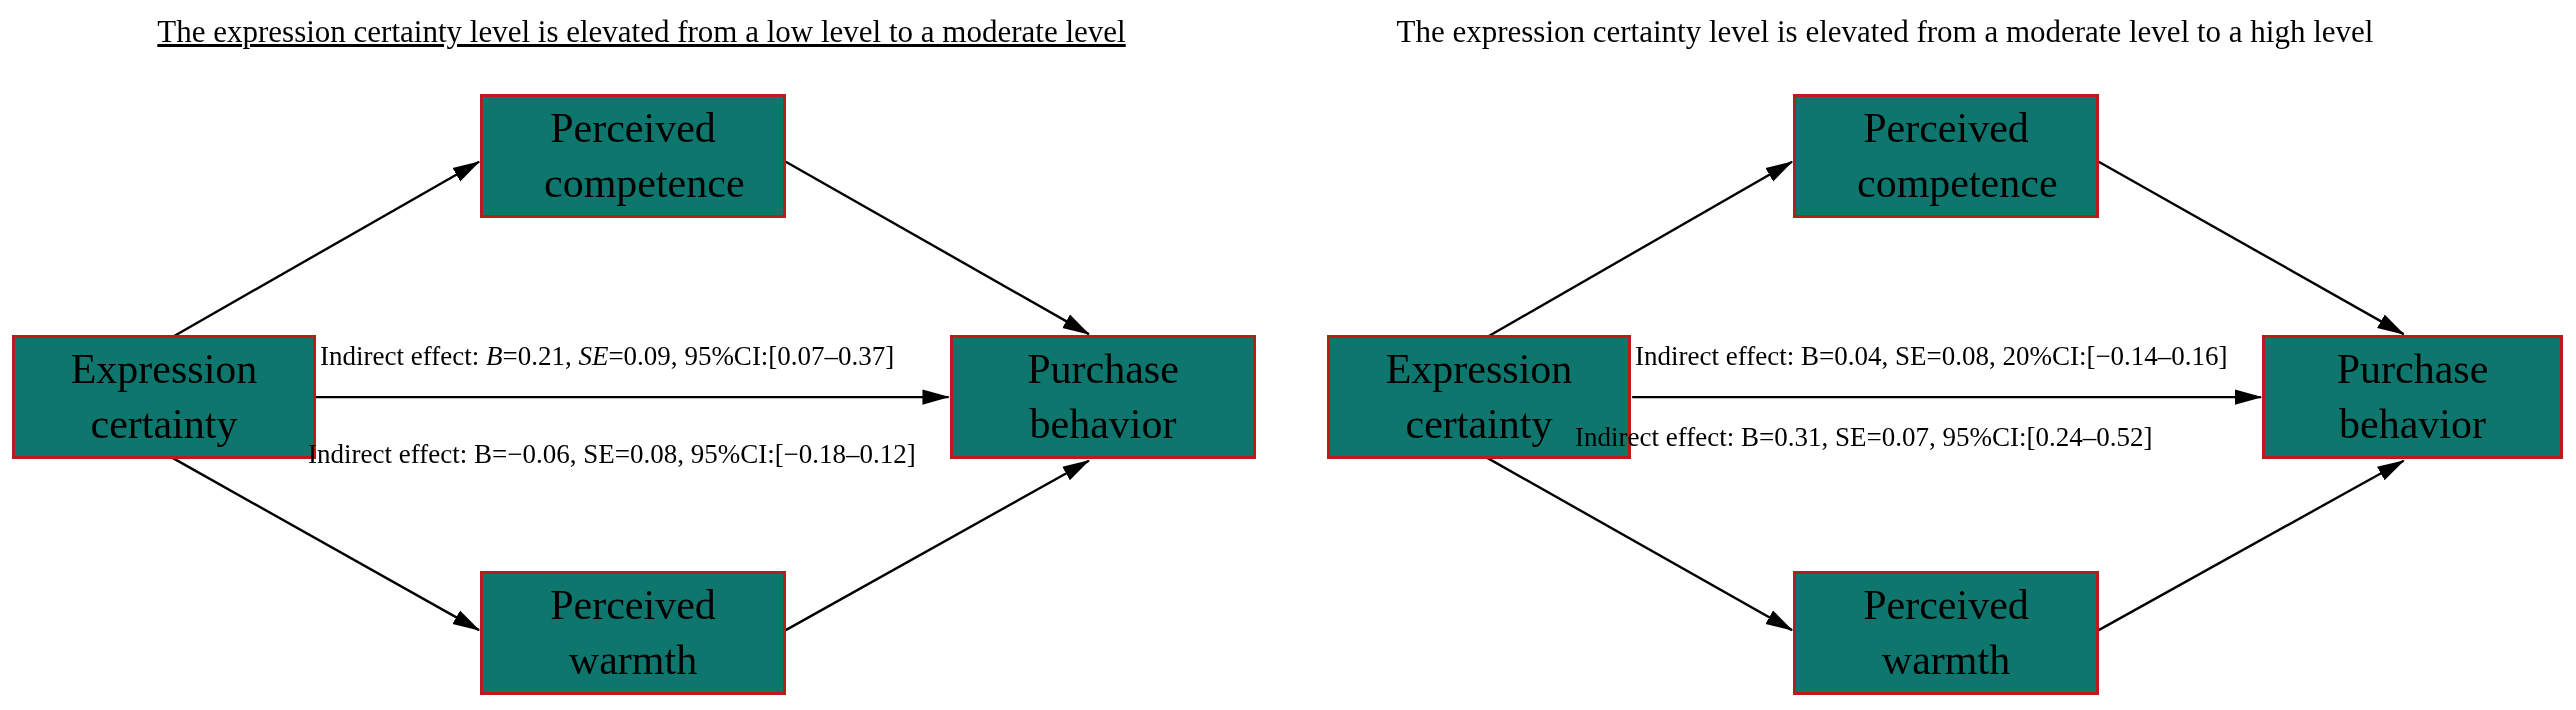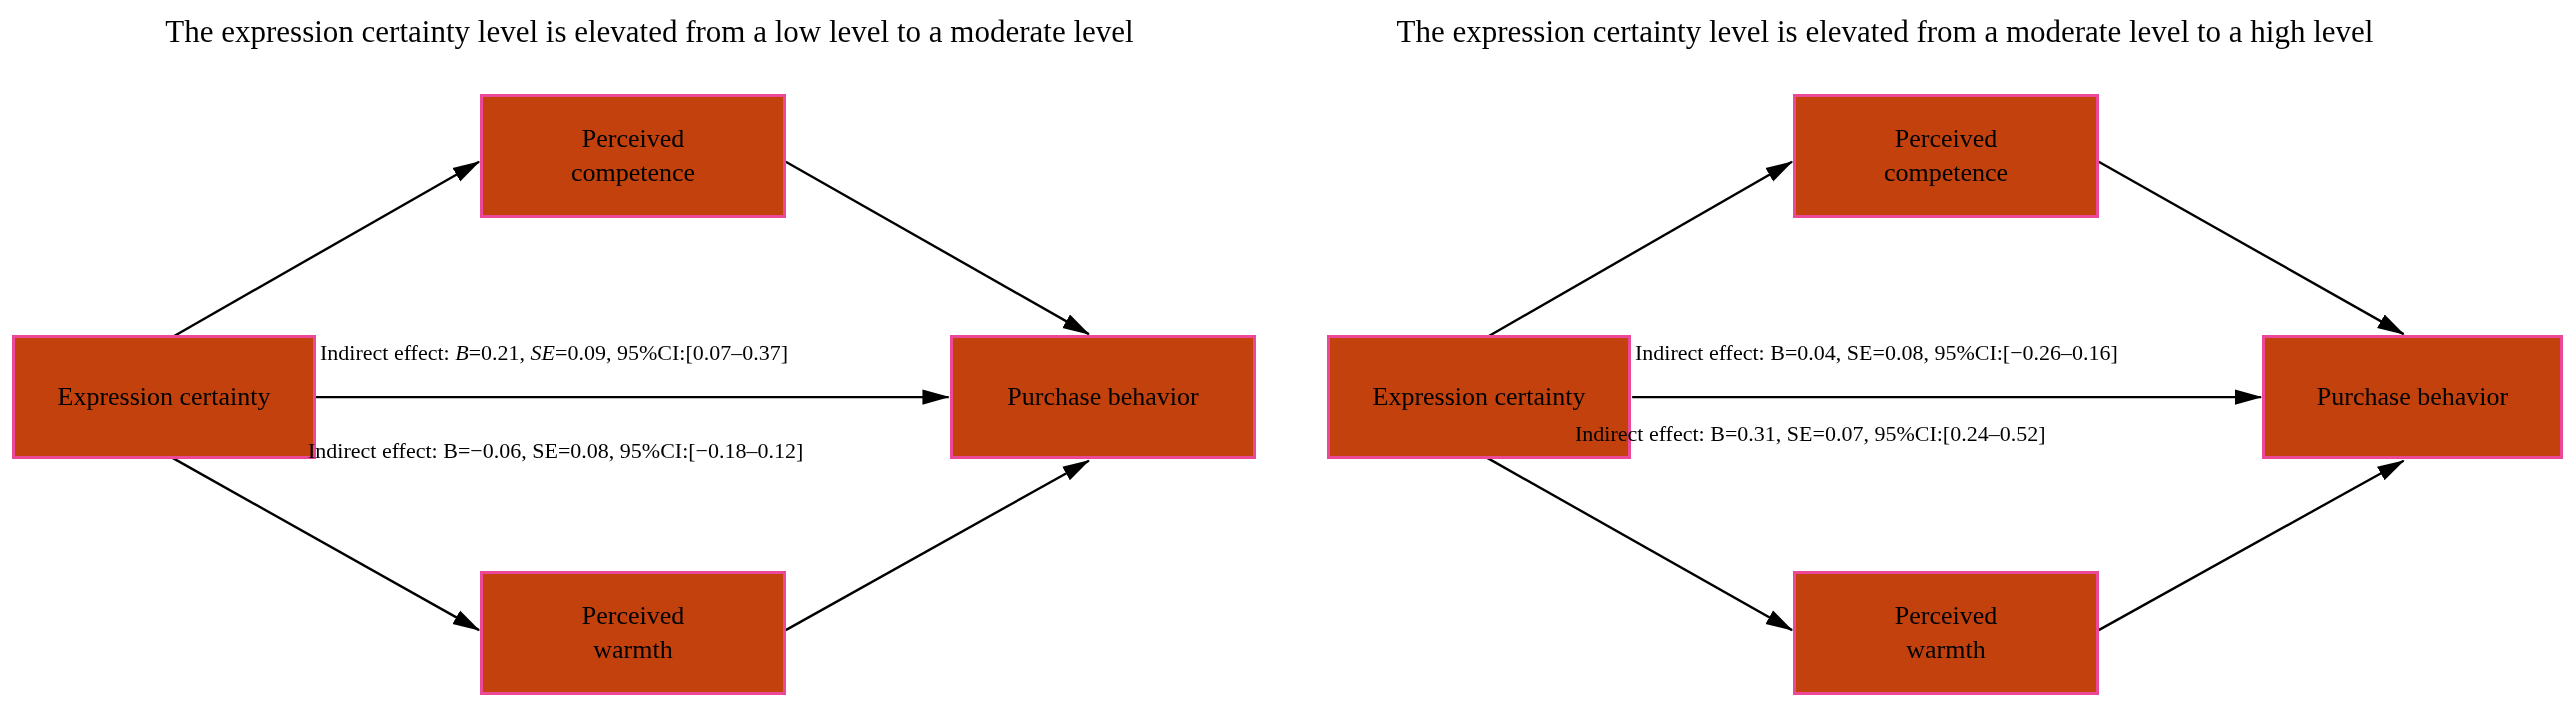--- a/index.html
+++ b/index.html
@@ -27,48 +27,48 @@
     top: 13px;
     text-align: center;
     font-size: 31px;
     line-height: 1.2;
     z-index: 3;
     white-space: nowrap;
   }
   .box {
     position: absolute;
     box-sizing: border-box;
-    border: 3px solid #ec4899;
-    background: #c2410c;
+    border: 3px solid #b91c1c;
+    background: #0f766e;
     display: flex;
     align-items: center;
     justify-content: center;
     text-align: center;
-    font-size: 26px;
+    font-size: 42px;
     line-height: 1.32;
     z-index: 2;
   }
   .box .label {
     display: inline-block;
   }
   .box.mediator .label {
     max-width: 178px;
   }
   .effect {
     position: absolute;
-    font-size: 22px;
+    font-size: 27px;
     line-height: 1.2;
     white-space: nowrap;
     z-index: 3;
   }
   .it {
     font-style: italic;
   }
   
-  .t1  { left: 16px;    width: 1267px; }
+  .t1  { left: 8px;    width: 1267px; text-decoration: underline; }
   .ec1 { left: 12px;   top: 335px; width: 304px; height: 124px; }
   .pc1 { left: 480px;  top: 94px; width: 306px; height: 124px; }
   .pb1 { left: 950px; top: 335px; width: 306px; height: 124px; }
   .pw1 { left: 480px;  top: 571px; width: 306px; height: 124px; }
   .lu1 { left: 320px;  top: 340px; }
   .ll1 { left: 308px;  top: 438px; }
   
   .t2  { left: 1267px; width: 1236px; }
   .ec2 { left: 1327px; top: 335px; width: 304px; height: 124px; }
   .pc2 { left: 1793px; top: 94px; width: 306px; height: 124px; }
@@ -140,19 +140,19 @@
     </div>
 
     <div class="box pb2">
       <span class="label">Purchase behavior</span>
     </div>
 
     <div class="box mediator pw2">
       <span class="label">Perceived warmth</span>
     </div>
 
-    <div class="effect lu2"><span>Indirect effect: </span><span>B</span><span>=0.04, </span><span>SE</span><span>=0.08, </span><span>95%CI:[−0.26–0.16]</span></div>
+    <div class="effect lu2"><span>Indirect effect: </span><span>B</span><span>=0.04, </span><span>SE</span><span>=0.08, </span><span>20%CI:[−0.14–0.16]</span></div>
 
     <div class="effect ll2"><span>Indirect effect: </span><span>B</span><span>=0.31, </span><span>SE</span><span>=0.07, </span><span>95%CI:[0.24–0.52]</span></div>
   </div>
 
 </div>
 
 
 </body></html>

